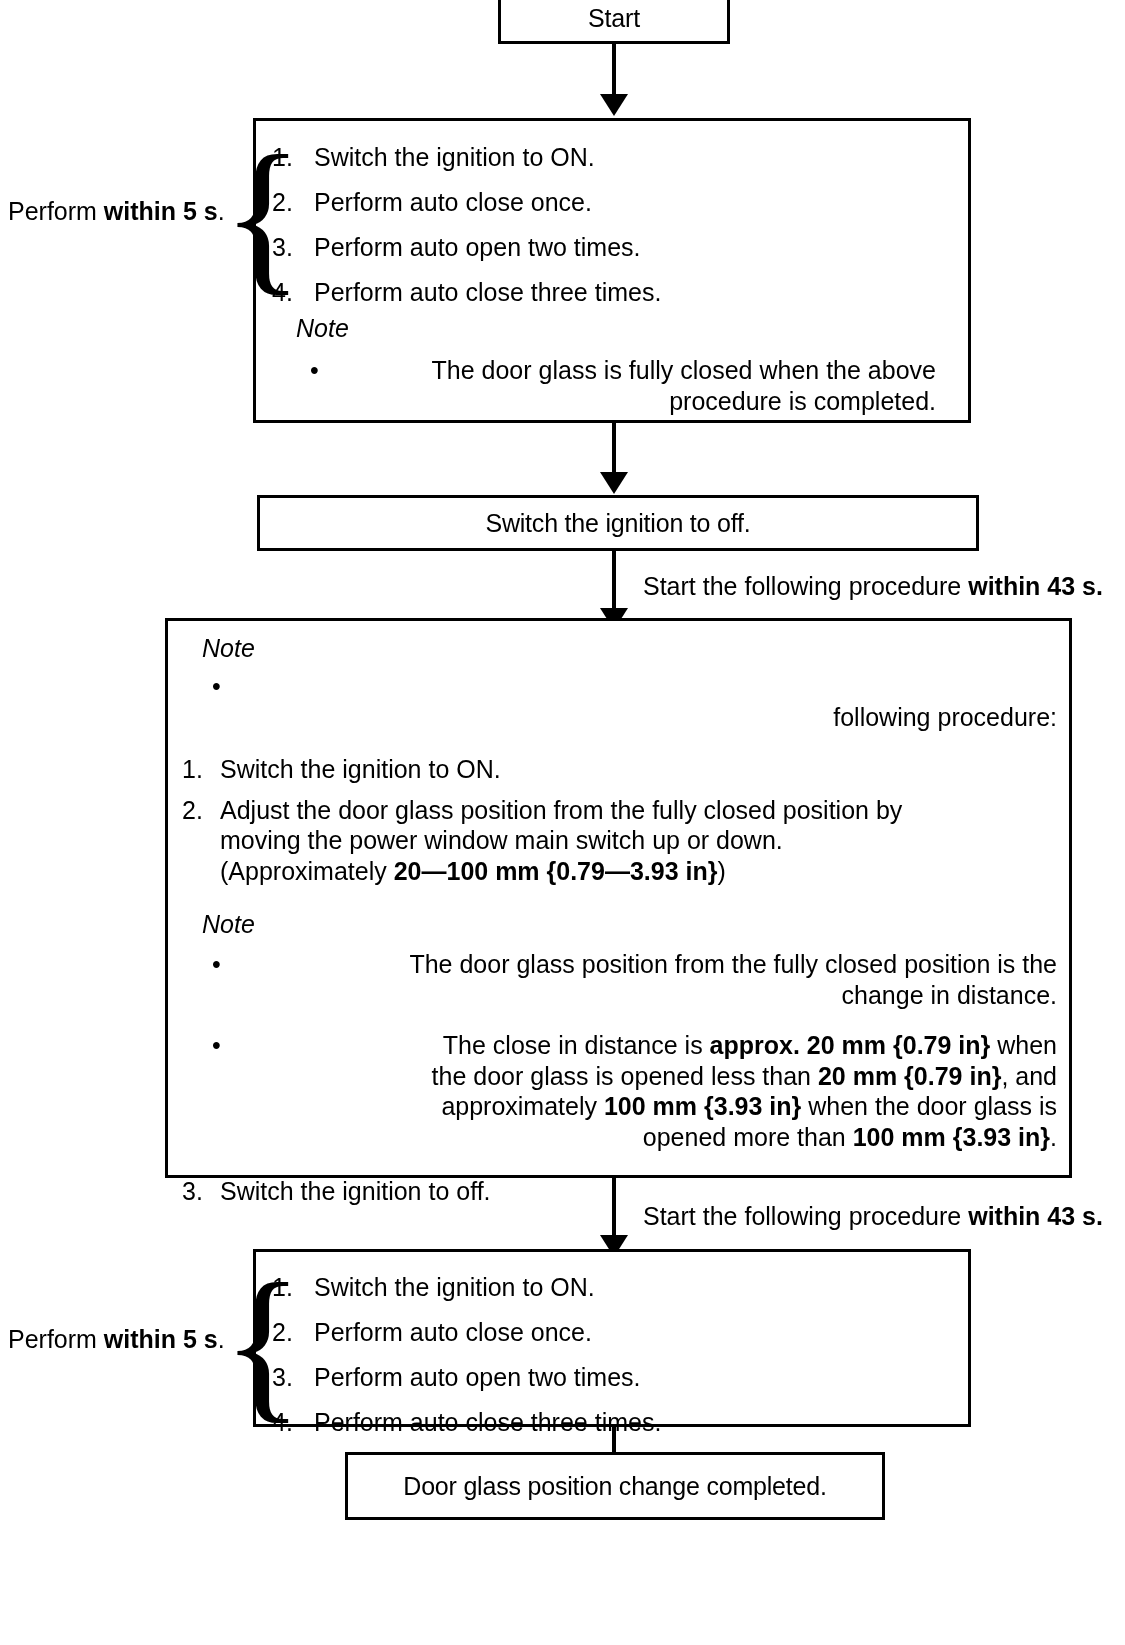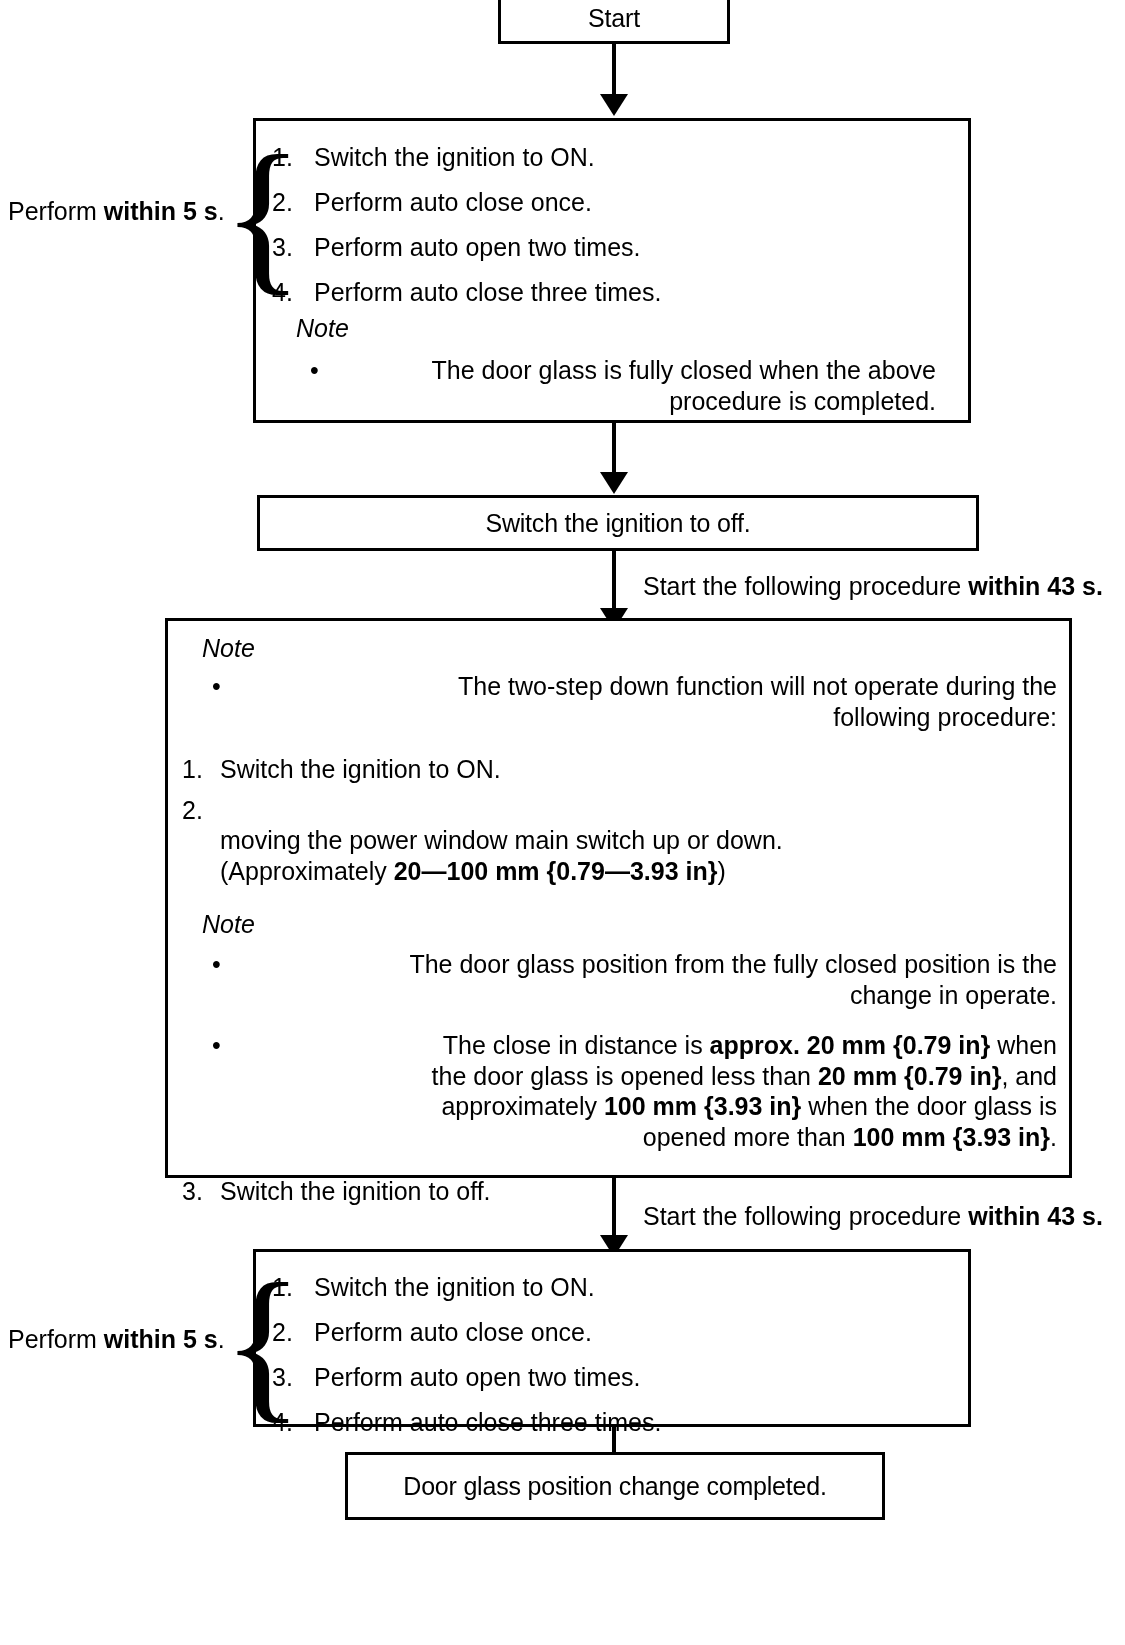--- a/index.html
+++ b/index.html
@@ -194,46 +194,46 @@
 
   <div class="box" style="left:165px; top:618px; width:907px; height:560px;">
   </div>
 
   <div class="mid-body" style="left:182px; top:634px; width:875px;">
 
     <div class="note-head" style="margin:0 0 8px 20px;">Note</div>
     <div class="note-bullet" style="margin-left:30px;">
       <span class="dot">•</span>
       <span class="btxt">
-        <span>The two-step down function will not operate during the</span><br>
+        <br>
         <span>following procedure:</span>
       </span>
     </div>
 
     <div class="mid-step" style="margin-top:22px;">
       <span class="num">1.</span>
       <span class="stxt">Switch the ignition to ON.</span>
     </div>
 
     <div class="mid-step" style="margin-top:10px;">
       <span class="num">2.</span>
       <span class="stxt">
-        <br>
+        <span>Adjust the door glass position from the fully closed position by</span><br>
         <span>moving the power window main switch up or down.</span><br>
         <span><span>(Approximately </span><b>20—100 mm {0.79—3.93 in}</b><span>)</span></span>
       </span>
     </div>
 
     <div class="note-head" style="margin:24px 0 10px 20px;">Note</div>
 
     <div class="note-bullet" style="margin-left:30px;">
       <span class="dot">•</span>
       <span class="btxt">
         <span>The door glass position from the fully closed position is the</span><br>
-        <span>change in operate.</span>
+        <span>change in distance.</span>
       </span>
     </div>
 
     <div class="note-bullet" style="margin-left:30px; margin-top:20px;">
       <span class="dot">•</span>
       <span class="btxt">
         <span><span>The close in distance is </span><b>approx. 20 mm {0.79 in}</b><span> when</span></span><br>
         <span><span>the door glass is opened less than </span><b>20 mm {0.79 in}</b><span>, and</span></span><br>
         <span><span>approximately </span><b>100 mm {3.93 in}</b><span> when the door glass is</span></span><br>
         <span><span>opened more than </span><b>100 mm {3.93 in}</b><span>.</span></span>

